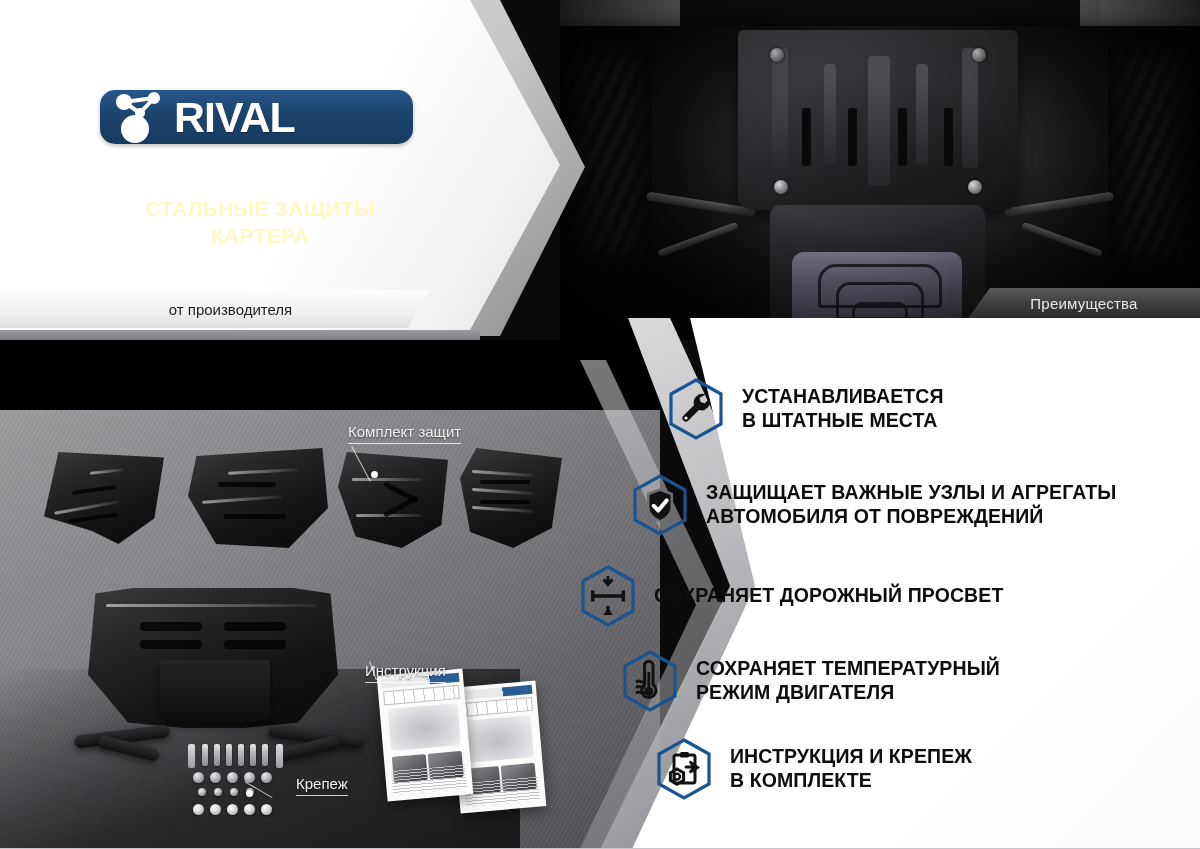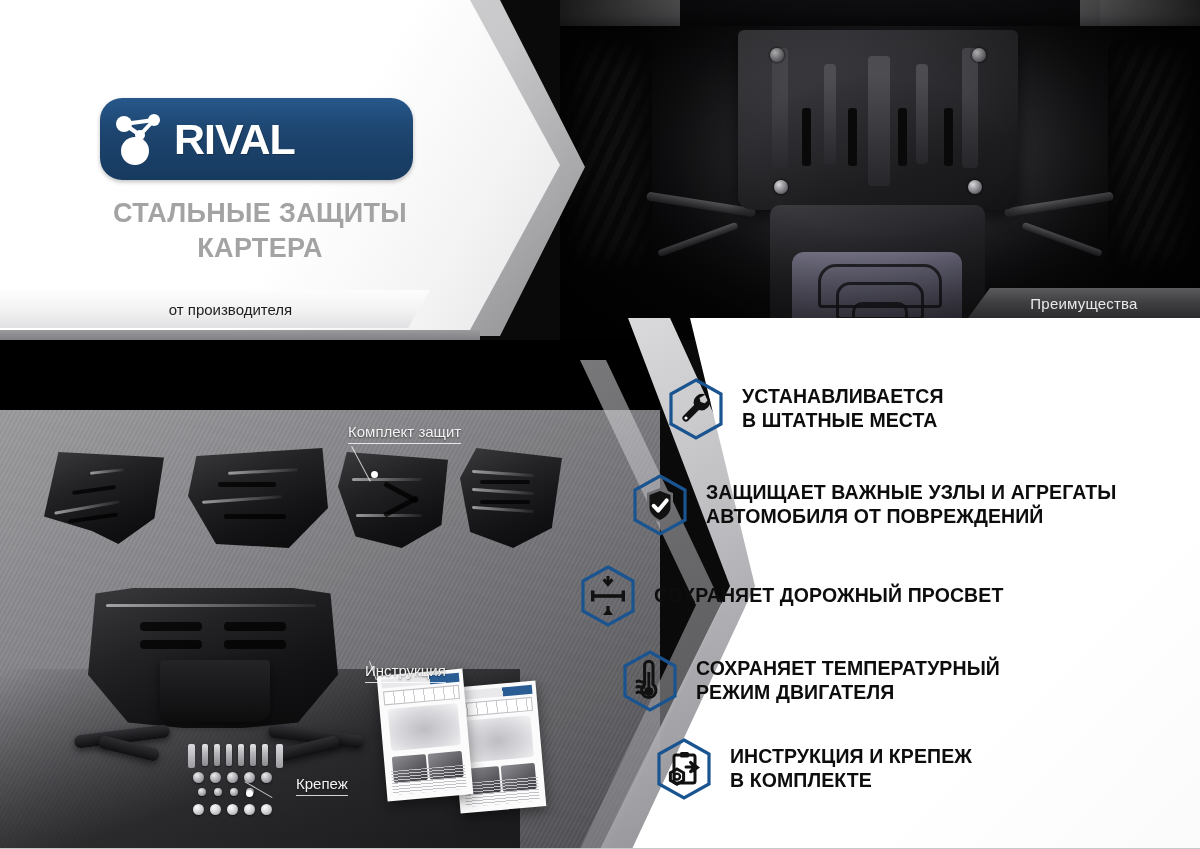--- a/index.html
+++ b/index.html
@@ -98,37 +98,37 @@
     clip-path:polygon(0 0, 470px 0, 560px 165px, 470px 330px, 0 330px);
   }
   .head-panel-edge{
     position:absolute; left:0; top:0; width:585px; height:344px;
     background:linear-gradient(135deg,#ffffff 0%,#dcdcde 60%,#9a9a9e 100%);
     clip-path:polygon(455px 0, 500px 0, 585px 167px, 500px 336px, 455px 336px, 540px 167px);
     opacity:.9;
   }
 
   .logo-box{
-    position:absolute; left:100px; top:90px; width:313px; height:82px;
+    position:absolute; left:100px; top:90px; width:313px; height:54px;
     background:linear-gradient(180deg,#27578b 0%,#1d456f 40%,#173a5f 100%);
-    border-radius:22px;
+    border-radius:15px;
     box-shadow:0 2px 4px rgba(0,0,0,.25);
-    display:flex; align-items:center;margin-top:8px;
+    display:flex; align-items:center;
   }
   .logo-mark{ width:62px; height:56px; margin-left:10px; flex:0 0 auto;}
   .logo-word{
     color:#ffffff; font-size:43px; font-weight:bold; letter-spacing:-1px;
     line-height:1; margin-left:2px;
     text-shadow:1px 1px 0 rgba(0,0,0,.25);
   }
 
   .head-title{
     position:absolute; left:60px; top:196px; width:400px;
-    text-align:center; color:#a3a3a3;
-    font-size:27px; font-weight:bold; line-height:1.28;
+    text-align:center; color:#fef9c3;
+    font-size:21px; font-weight:bold; line-height:1.28;
     letter-spacing:.3px;
   }
 
   .sub-band{
     position:absolute; left:0; top:290px; width:430px; height:38px;
     background:linear-gradient(180deg,#fdfdfd 0%,#f2f2f3 55%,#e0e0e2 100%);
     clip-path:polygon(0 0,430px 0,408px 38px,0 38px);
     display:flex; align-items:center; justify-content:center;
   }
   .sub-band span{ color:#1d1d1d; font-size:15px;margin-left:31px; }

